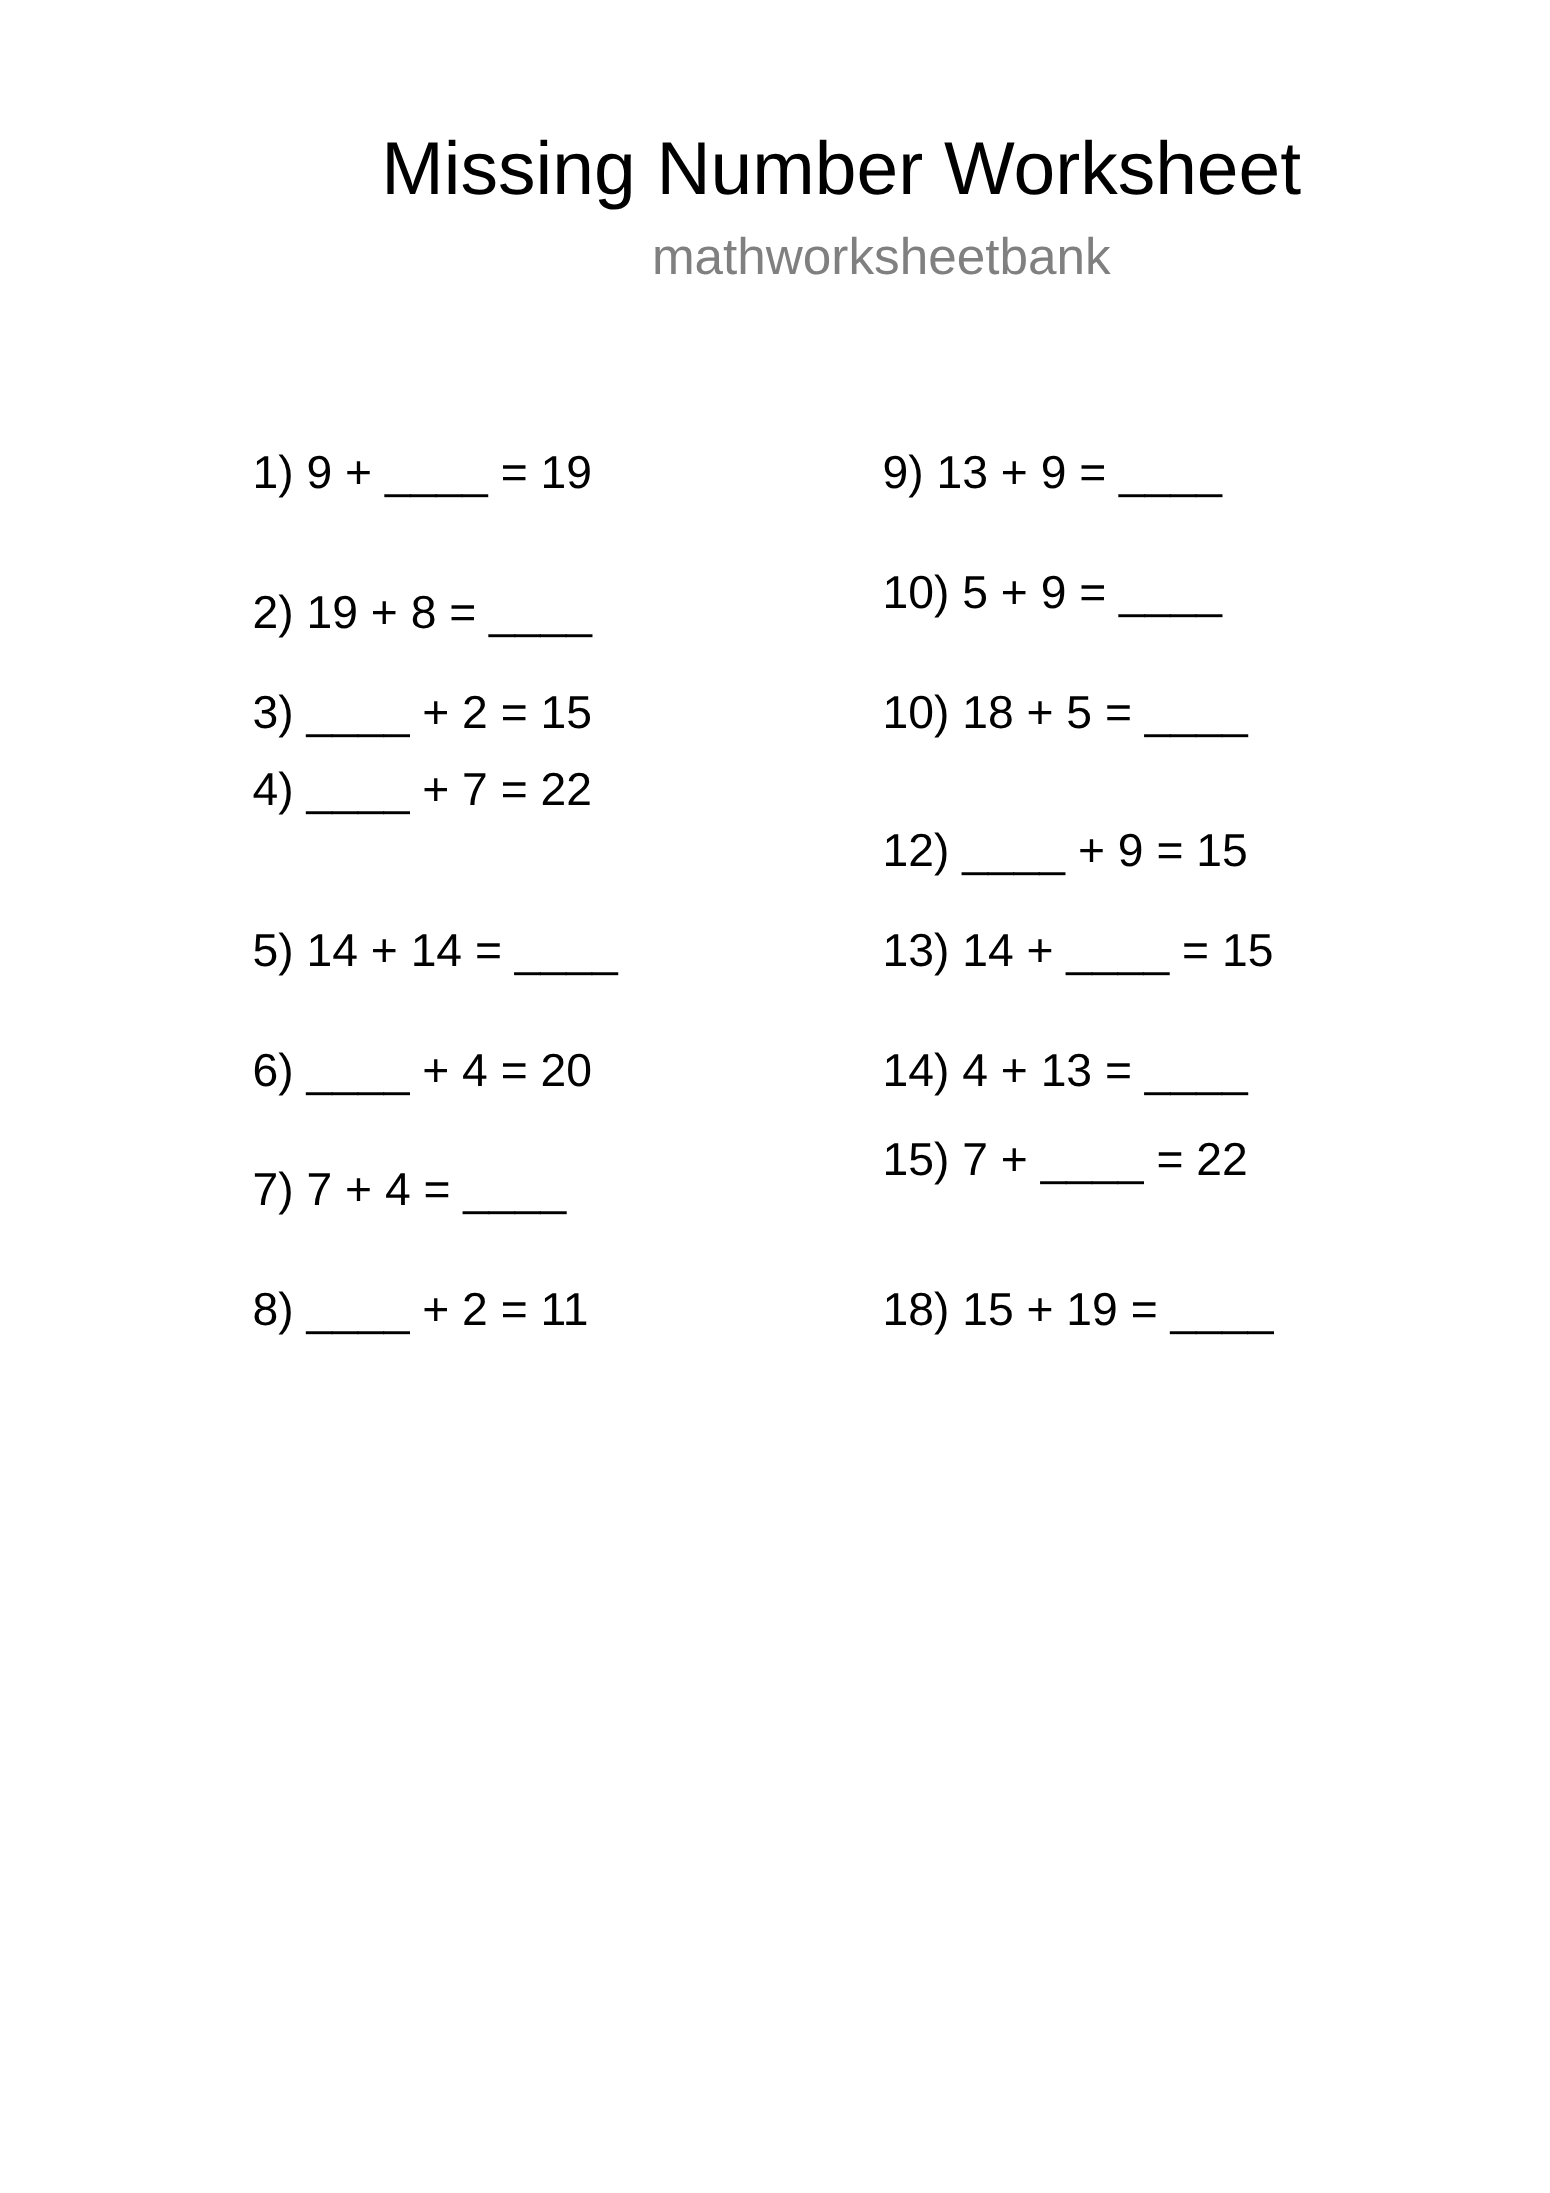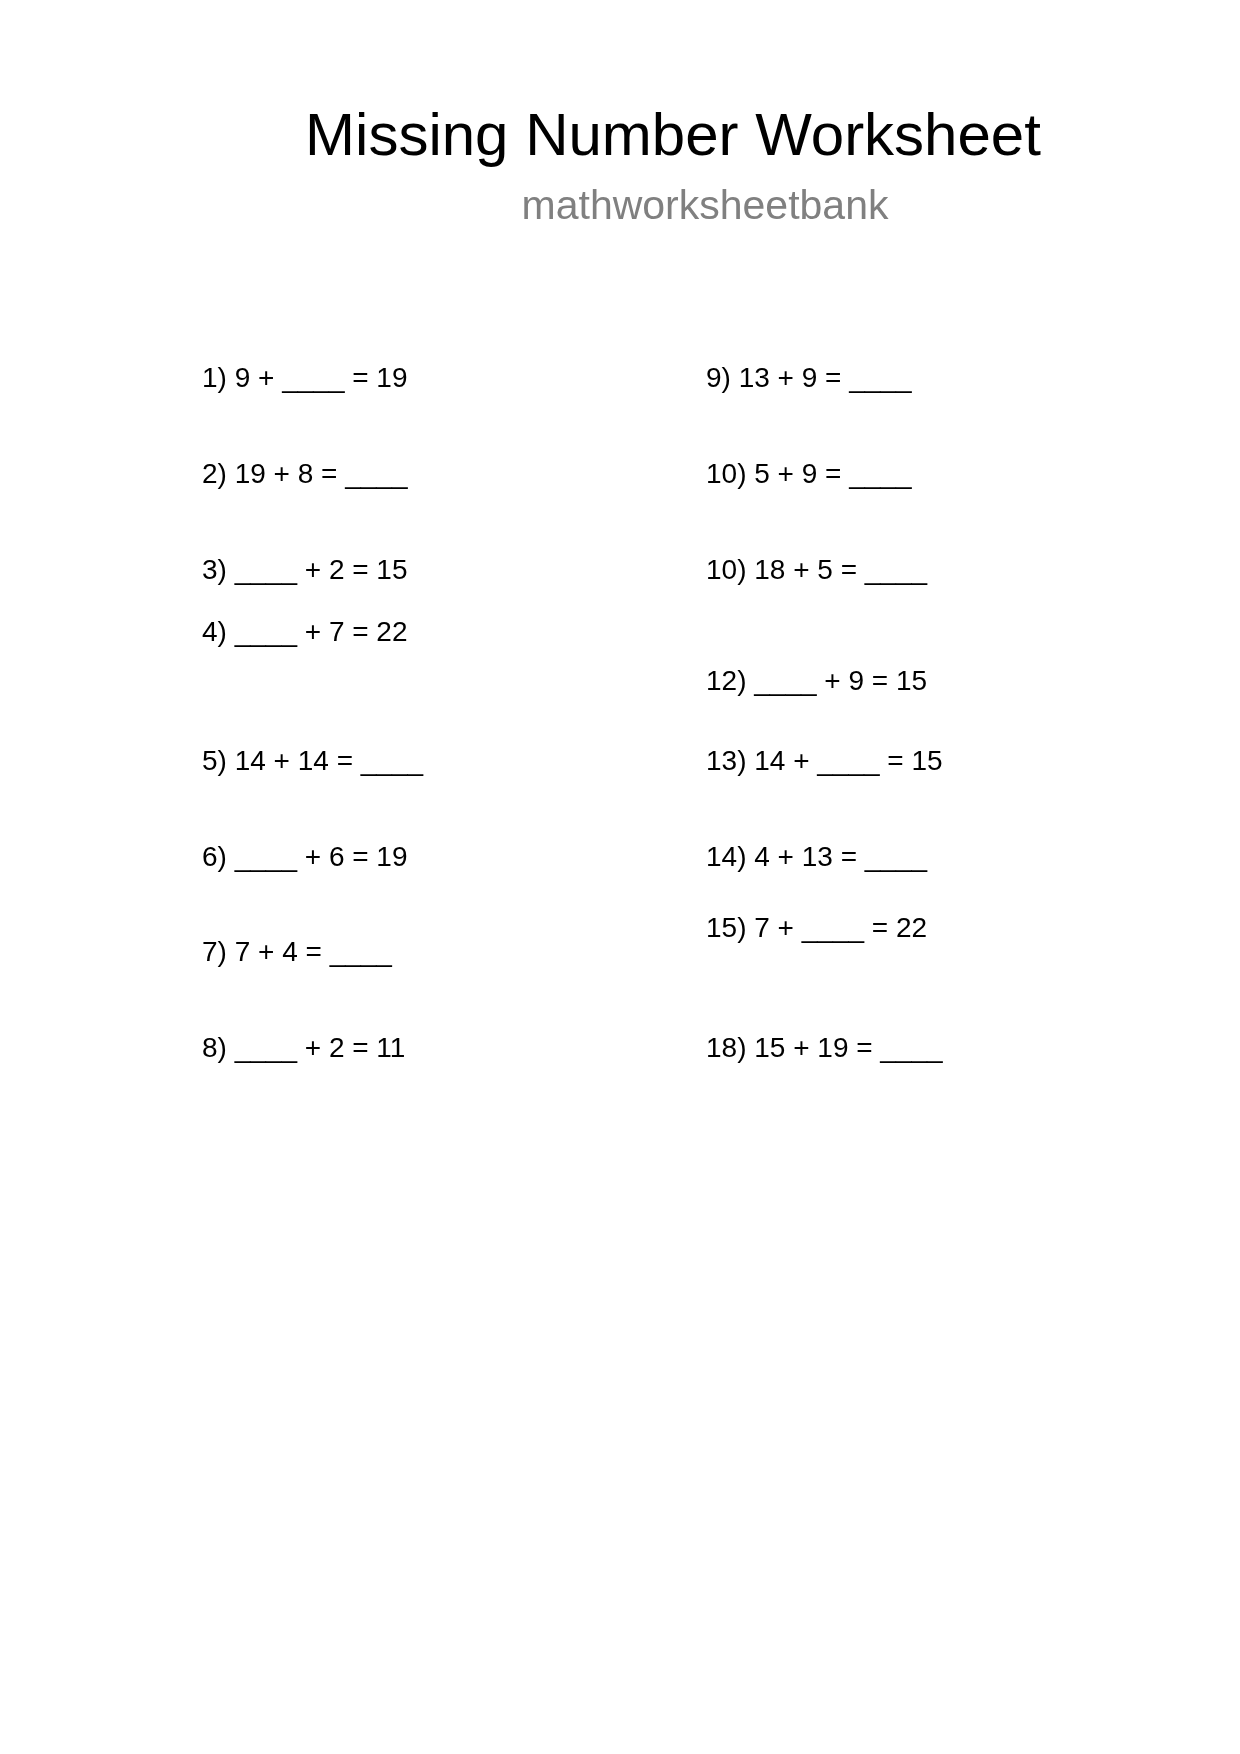--- a/index.html
+++ b/index.html
@@ -2,37 +2,37 @@
 <html><head>
 <meta charset="utf-8">
 <style>
   html, body { margin: 0; padding: 0; background: #ffffff; }
   body { width: 1240px; height: 1754px; position: relative; overflow: hidden;
          font-family: "Liberation Sans", sans-serif; color: #000; }
   .title { position: absolute; left: 0; width: 1346px; top: 100px; text-align: center;
            font-size: 60px; line-height: 70px; white-space: nowrap; }
   .subtitle { position: absolute; left: 0; width: 1410px; top: 180px; text-align: center;
               font-size: 41px; line-height: 50px; color: #808080; white-space: nowrap; }
-  .problem { position: absolute; font-size: 28px; line-height: 48px; white-space: nowrap; }
+  .problem { position: absolute; font-size: 37px; line-height: 48px; white-space: nowrap; }
   .col-left { left: 202px; }
   .col-right { left: 706px; }
 </style>
 </head>
 <body>
 
 <div class="title">Missing Number Worksheet</div>
 <div class="subtitle">mathworksheetbank</div>
 
 <div>
   <div class="problem col-left" style="top:354px"><span>1)</span> <span>9 + ____ = 19</span></div>
-  <div class="problem col-left" style="top:450px"><span>2)</span> <span>19 + 8 = ____</span></div>
+  <div class="problem col-left" style="top:466px"><span>2)</span> <span>19 + 8 = ____</span></div>
   <div class="problem col-left" style="top:546px"><span>3)</span> <span>____ + 2 = 15</span></div>
   <div class="problem col-left" style="top:608px"><span>4)</span> <span>____ + 7 = 22</span></div>
   <div class="problem col-left" style="top:737px"><span>5)</span> <span>14 + 14 = ____</span></div>
-  <div class="problem col-left" style="top:833px"><span>6)</span> <span>____ + 6 = 19</span></div>
+  <div class="problem col-left" style="top:833px"><span>6)</span> <span>____ + 4 = 20</span></div>
   <div class="problem col-left" style="top:928px"><span>7)</span> <span>7 + 4 = ____</span></div>
   <div class="problem col-left" style="top:1024px"><span>8)</span> <span>____ + 2 = 11</span></div>
 </div>
 
 <div>
   <div class="problem col-right" style="top:354px"><span>9)</span> <span>13 + 9 = ____</span></div>
   <div class="problem col-right" style="top:450px"><span>10)</span> <span>5 + 9 = ____</span></div>
   <div class="problem col-right" style="top:546px"><span>10)</span> <span>18 + 5 = ____</span></div>
   <div class="problem col-right" style="top:657px"><span>12)</span> <span>____ + 9 = 15</span></div>
   <div class="problem col-right" style="top:737px"><span>13)</span> <span>14 + ____ = 15</span></div>

